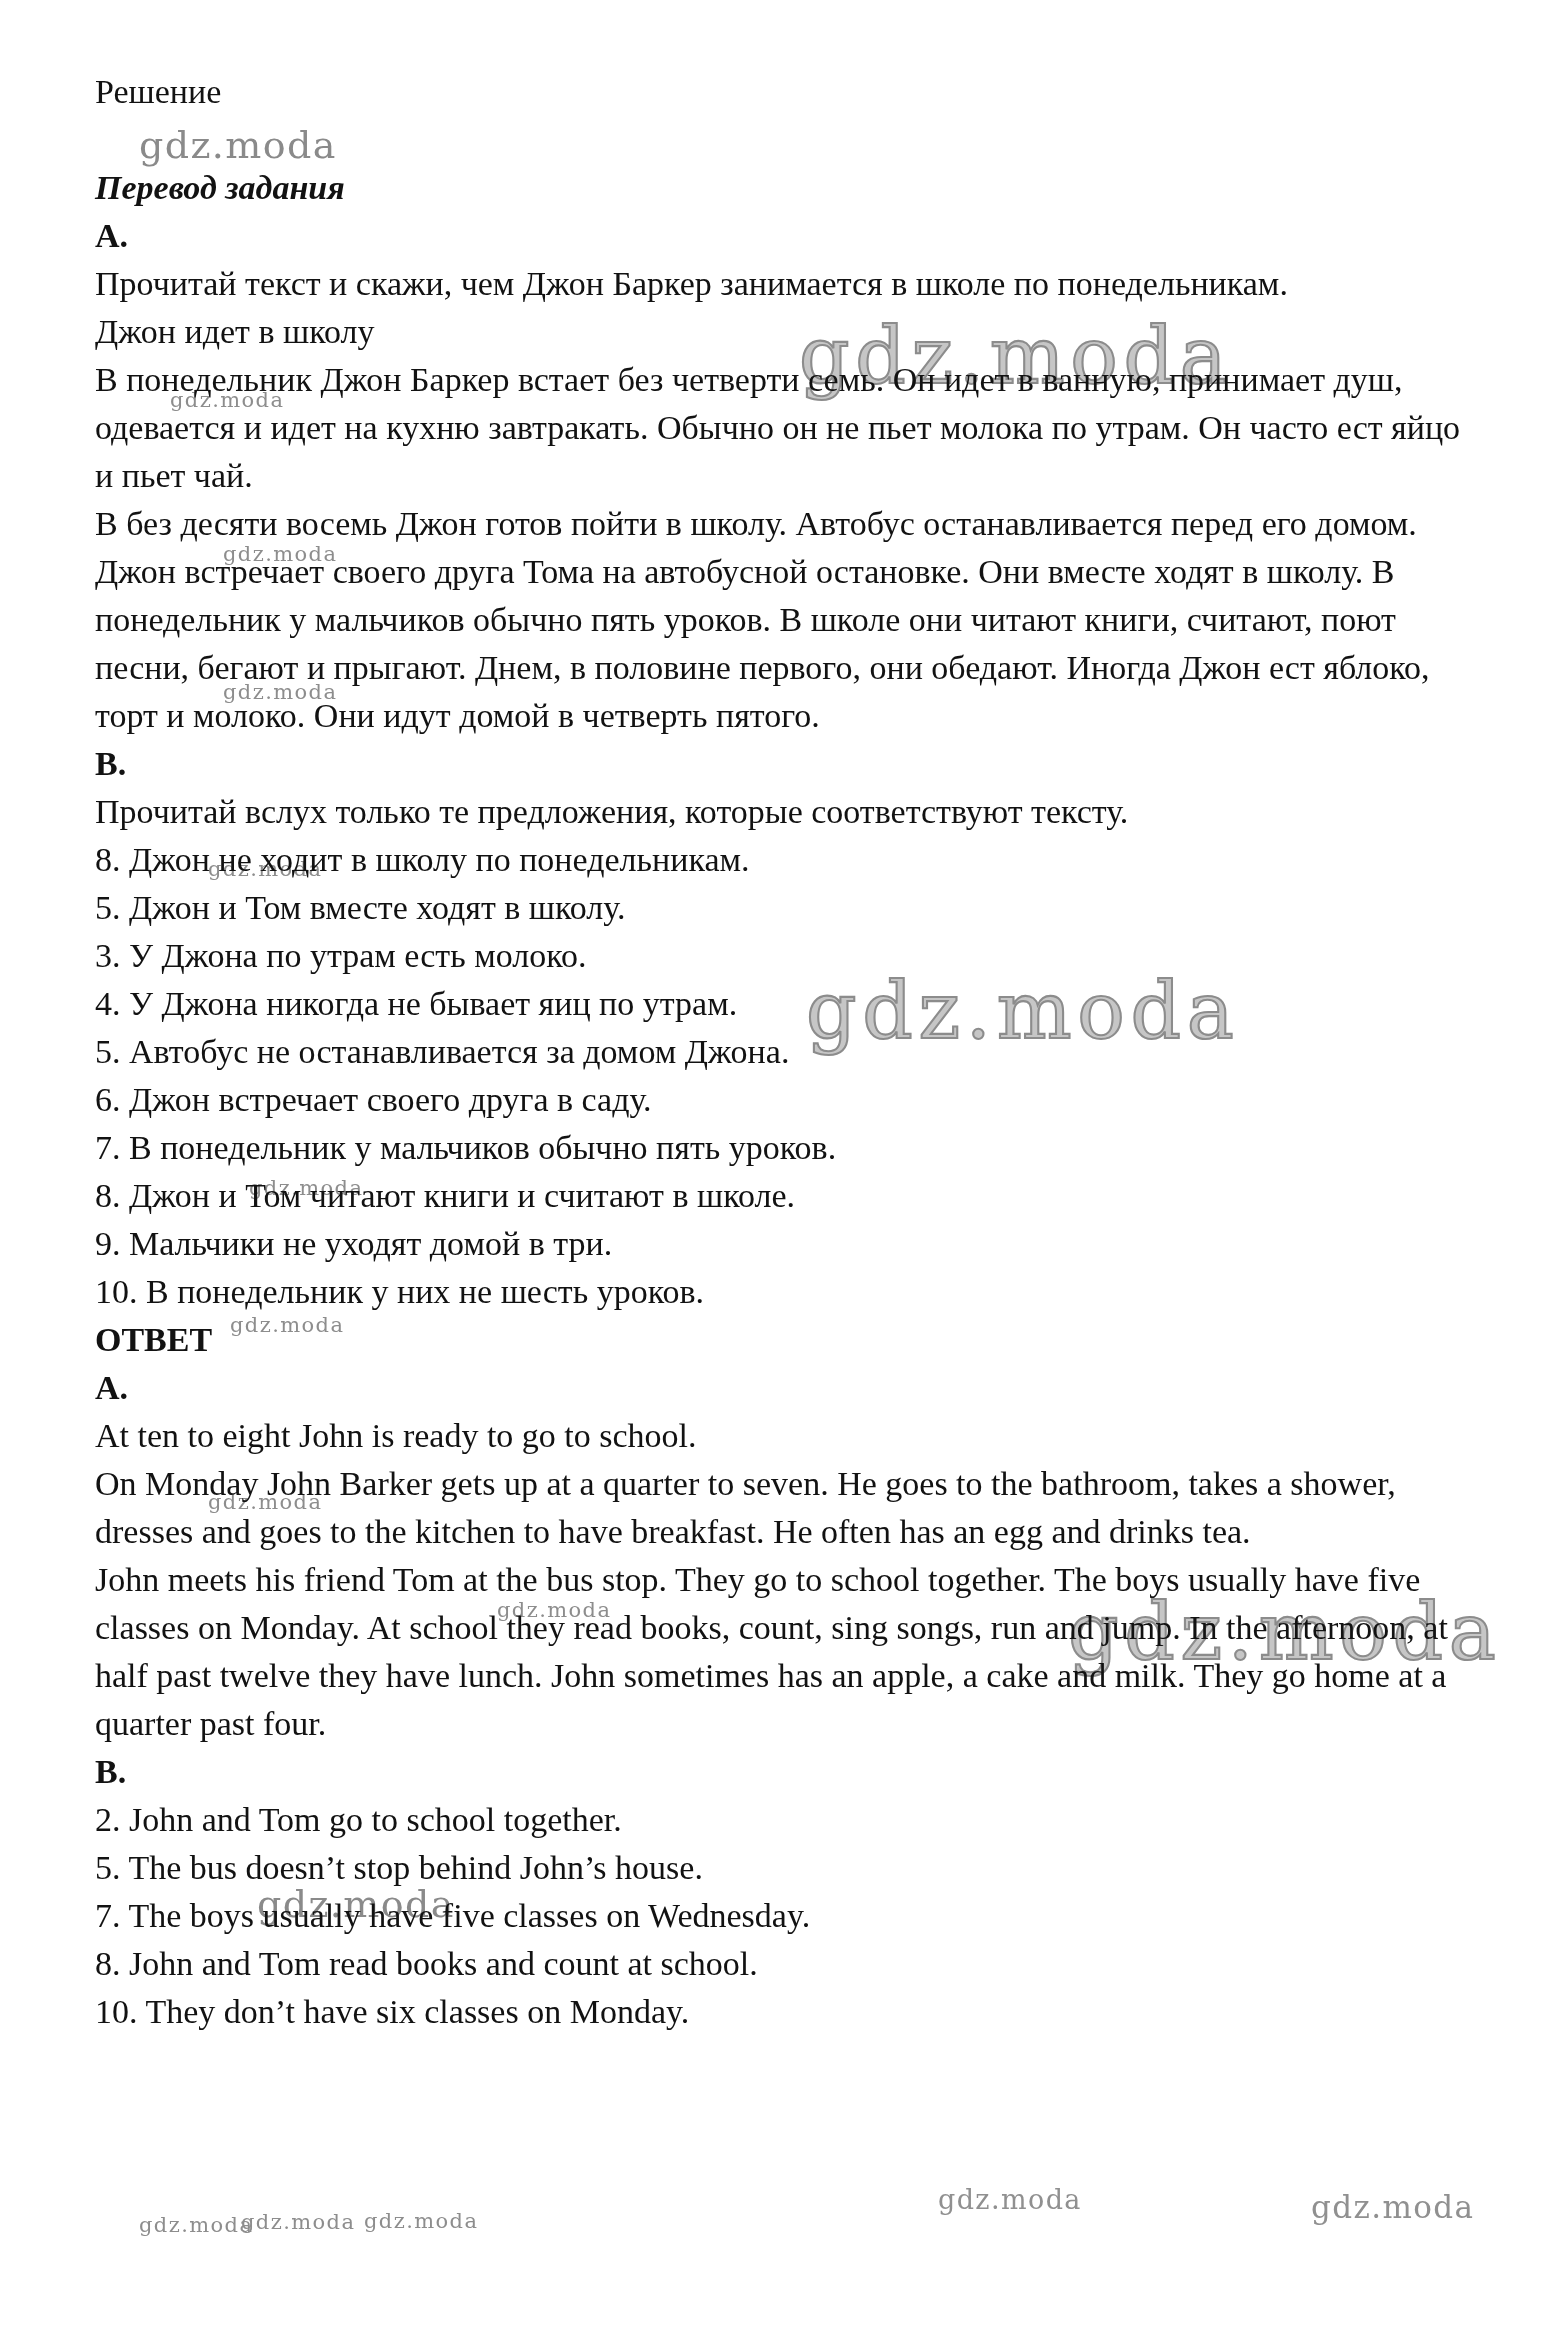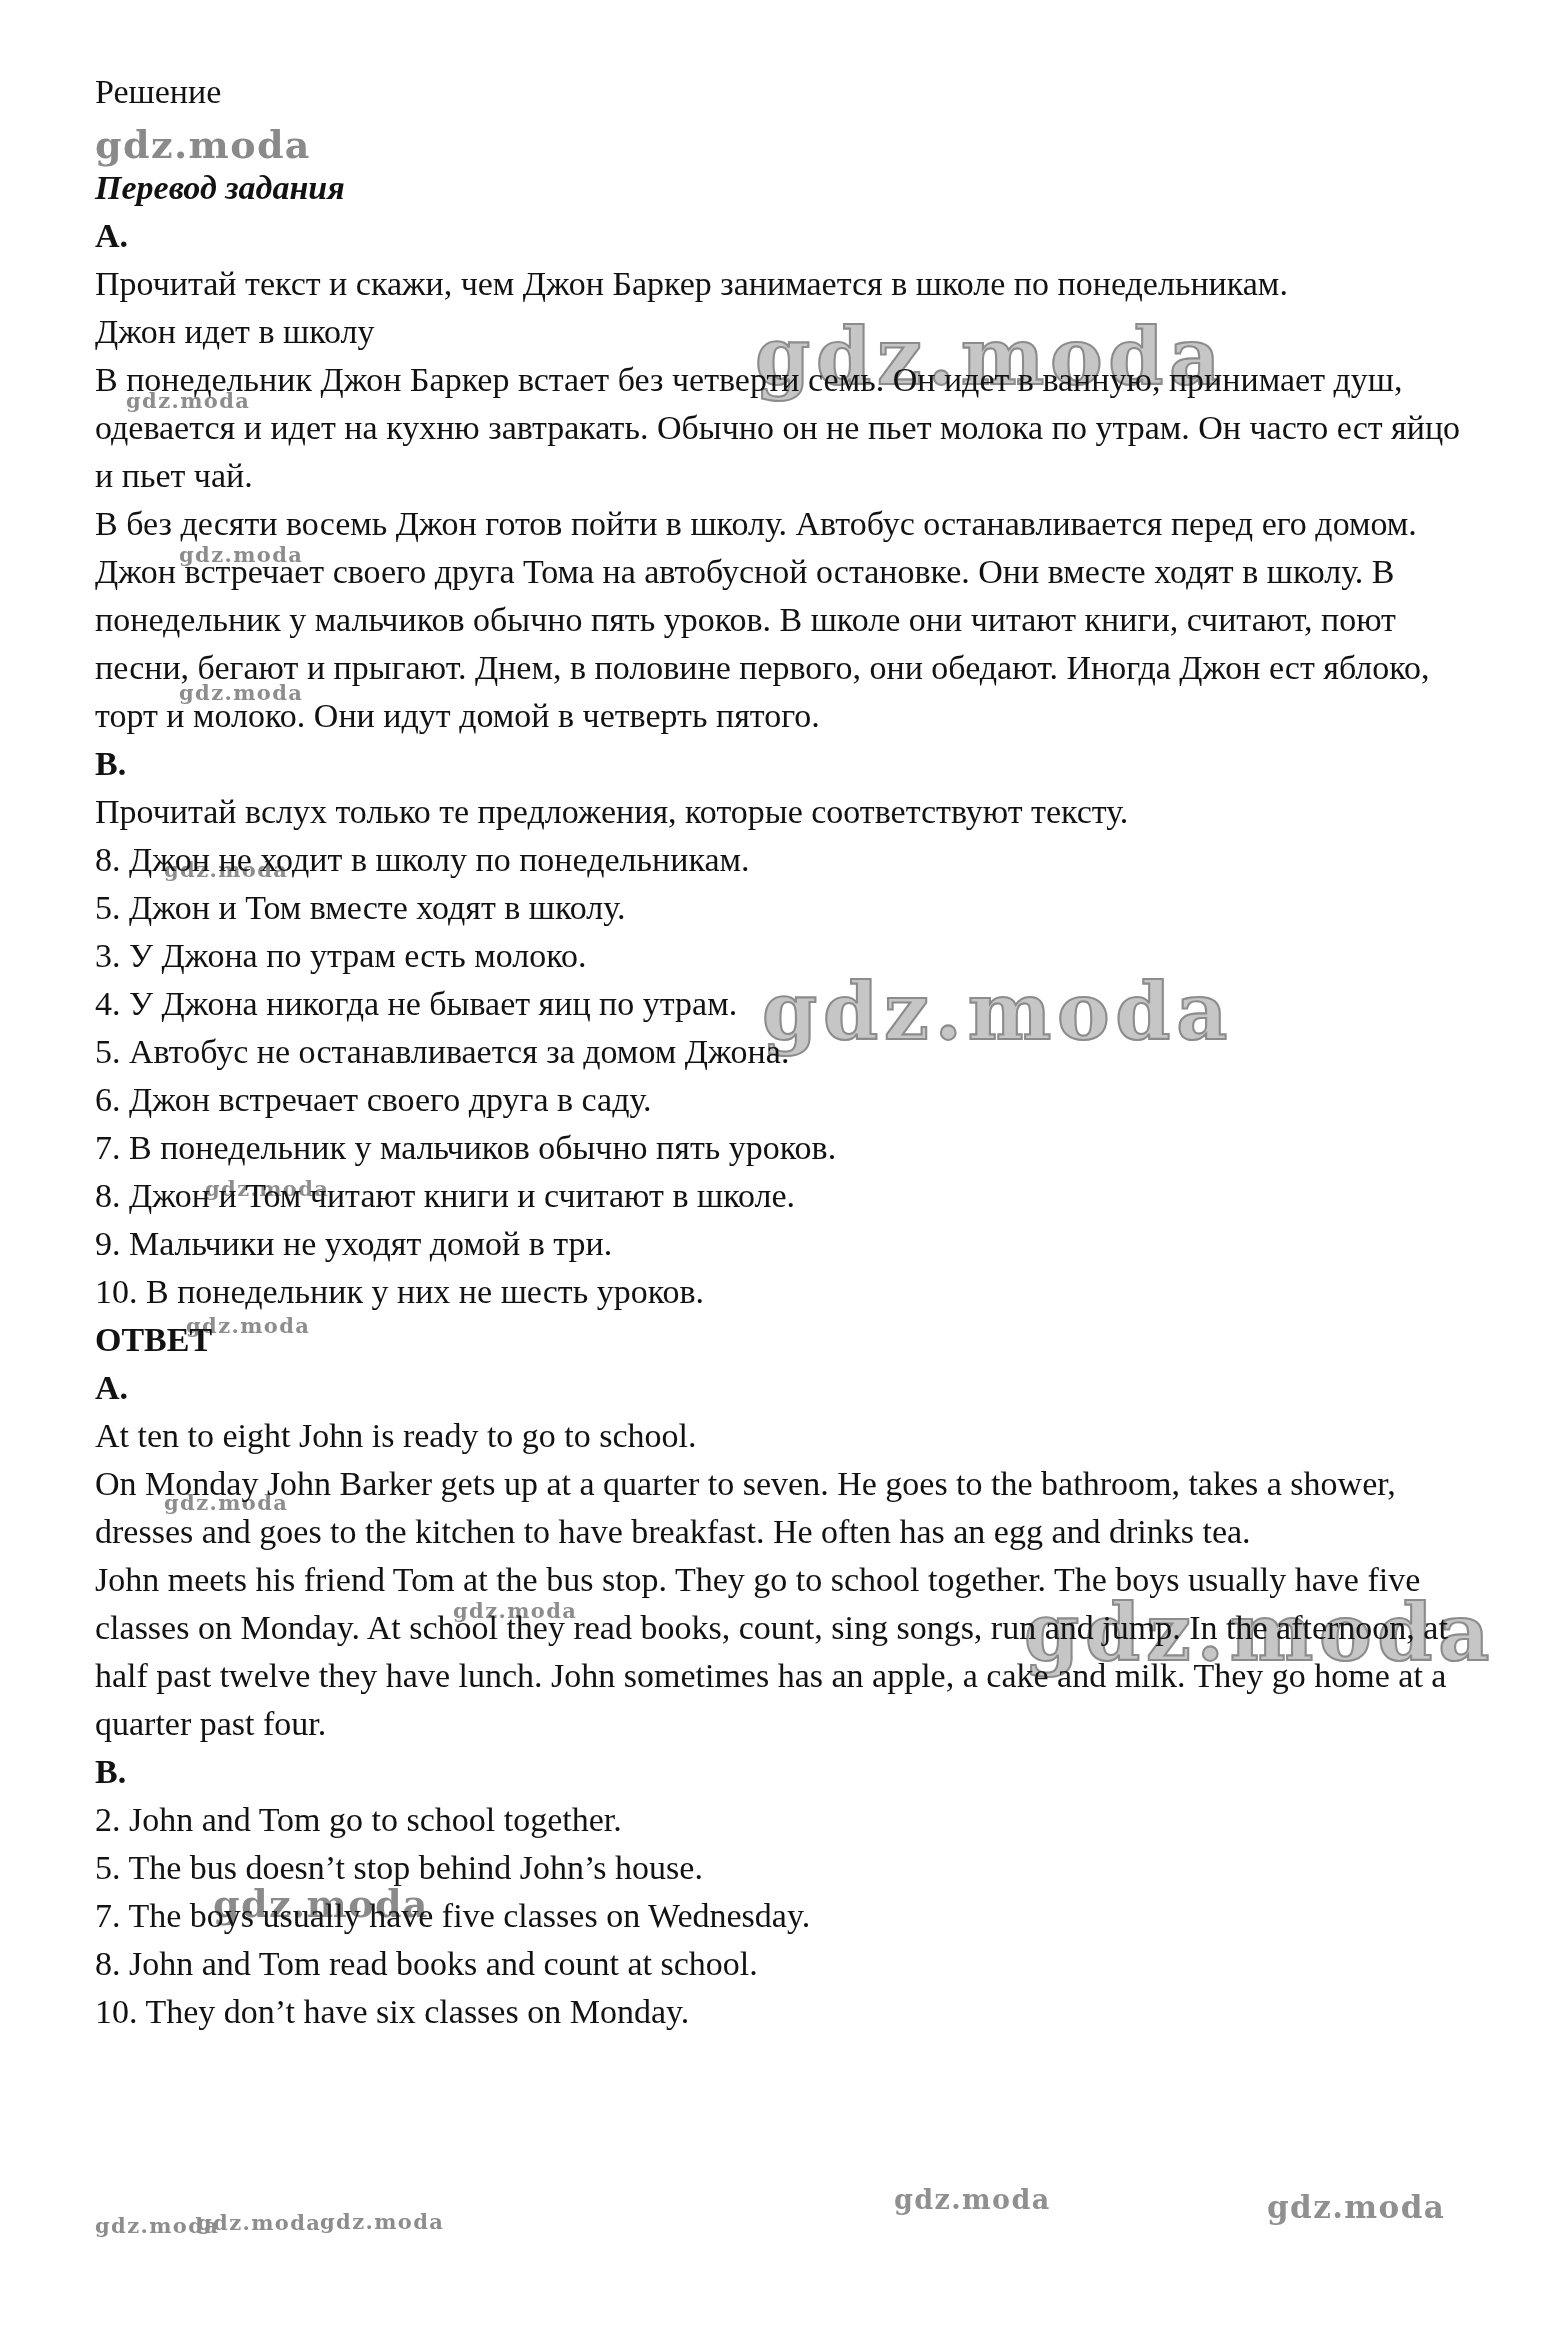--- a/index.html
+++ b/index.html
@@ -20,26 +20,27 @@
   .title { text-align: left; margin-bottom: 48px; }
   .bi { font-weight: bold; font-style: italic; }
   .b  { font-weight: bold; }
   p, .line { margin: 0; }
 
   
   .wm {
     position: absolute;
     z-index: 0;
     font-family: "DejaVu Serif", serif;
-    font-weight: bold;
+    font-weight: normal;
     line-height: 1;
     letter-spacing: 1.4px;
     color: #969696;
     white-space: nowrap;
     user-select: none;
+    margin-left: 44px;
   }
   .wm-tiny { font-size: 21px; color: #8d8d8d; }
   .wm-sm   { font-size: 27px; color: #909090; }
   .wm-md   { font-size: 38px; color: #8a8a8a; }
   .wm-lg   {
     font-size: 79px;
     letter-spacing: 5.7px;
     color: #c6c6c6;
     -webkit-text-stroke: 2.1px #8c8c8c;
   }

